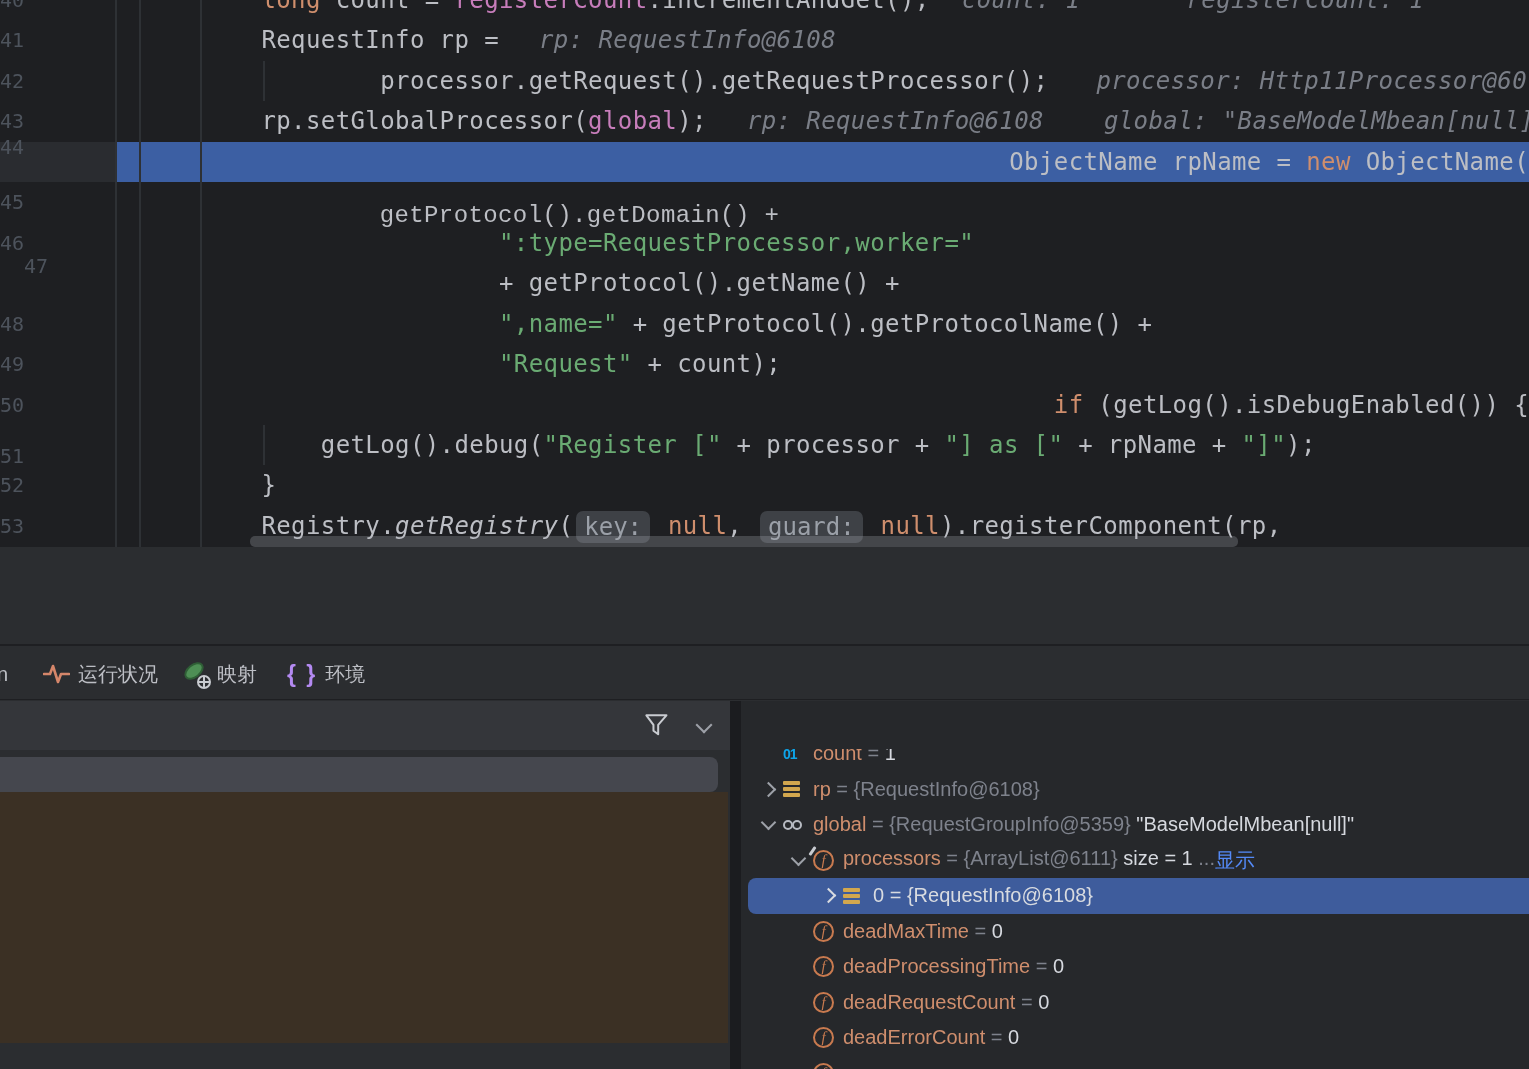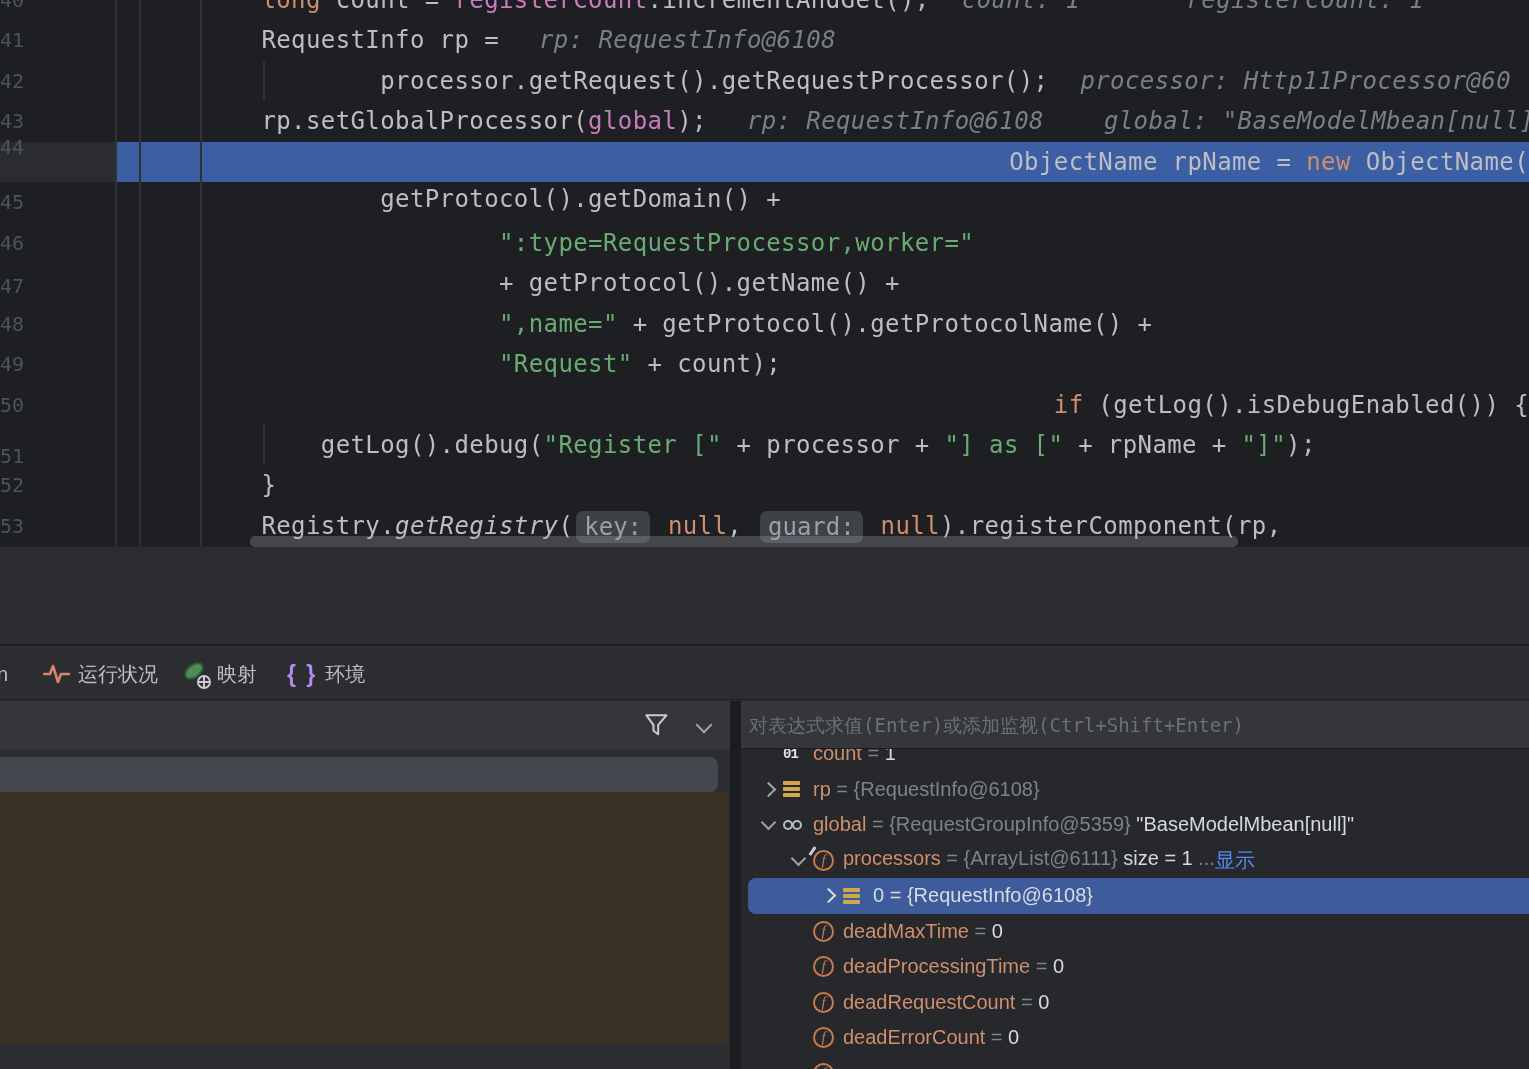--- a/index.html
+++ b/index.html
@@ -90,22 +90,22 @@
   .ic-stack { display:flex; flex-direction:column; gap:2px; }
   .ic-stack i { width:17px; height:4px; background:#D2A74E; border-radius:1px; display:block; }
   .ic-watch { display:flex; }
   .ic-watch i { width:10px; height:10px; border:2px solid #B7BBC2; border-radius:50%; display:block; }
   .ic-watch i+i { margin-left:-1px; }
   .ic-field { width:21px; height:21px; border:2px solid #C87A4F; border-radius:50%;
               color:#C87A4F; font-family:"Liberation Serif", serif; font-style:italic;
               font-size:15px; display:flex; align-items:center; justify-content:center; }
   .ic-pen { position:absolute; left:-2px; top:-4px; width:3px; height:10px; background:#C8CBD0;
             transform:rotate(35deg); border-radius:1px; }
-  .ic-prim { font-family:Liberation Mono, monospace; font-size:14px; font-weight:bold;
-             color:#e5e5e5; letter-spacing:-1px; }
+  .ic-prim { font-family:Liberation Sans, sans-serif; font-size:14px; font-weight:bold;
+             color:#0ea5e9; letter-spacing:-1px; }
   .w-name { color:#CF8E6D; }
   .w-eq   { color:#7E828C; }
   .w-ref  { color:#7E828C; }
   .w-val  { color:#D6D9DF; }
   .w-str  { color:#D6D9DF; }
   .w-dots { color:#7E828C; }
   .w-link { color:#548AF7; }
   .w-sel  { color:#D8DBE0; }
 
   
@@ -128,36 +128,36 @@
     <div class="gut-line" style="left:139px"></div>
     <div class="gut-line" style="left:200px"></div>
     <div id="gutter-nums">
         <div class="line-num" style="top: -20px;">40</div>
         <div class="line-num" style="top: 20.45px;">41</div>
         <div class="line-num" style="top: 60.9px;">42</div>
         <div class="line-num" style="top: 101.35px;">43</div>
         <div class="line-num" style="top: 127px;">44</div>
         <div class="line-num" style="top: 182.25px;">45</div>
         <div class="line-num" style="top: 222.7px;">46</div>
-        <div class="line-num" style="top: 266px;">47</div>
+        <div class="line-num" style="top: 246px; margin-left: 24px;">47</div>
         <div class="line-num" style="top: 303.6px; text-align: center;">48</div>
         <div class="line-num" style="top: 344.05px;">49</div>
         <div class="line-num" style="top: 384.5px;">50</div>
         <div class="line-num" style="top: 436px;">51</div>
         <div class="line-num" style="top: 465.4px;">52</div>
         <div class="line-num" style="top: 505.85px;">53</div>
       </div>
     <div id="code-lines">
         <div class="code-line" style="top: -20px;">    <span class="c-k">long</span><span class="c-d"> count = </span><span class="c-f">registerCount</span><span class="c-d">.incrementAndGet();</span><span class="hint" style="margin-left: 32px;">count: 1</span><span class="hint" style="margin-left: 106px;">registerCount: 1</span></div>
         <div class="code-line" style="top: 20.45px;">    <span class="c-d">RequestInfo rp =</span><span class="hint" style="margin-left: 40px;">rp: RequestInfo@6108</span></div>
         <div class="indent-guide" style="top: 60.9px;"></div>
-        <div class="code-line" style="top: 60.9px;">            <span class="c-d">processor.getRequest().getRequestProcessor();</span><span class="hint" style="margin-left: 32px;">processor: Http11Processor@60</span></div>
+        <div class="code-line" style="top: 60.9px;">            <span class="c-d">processor.getRequest().getRequestProcessor();</span><span class="hint" style="margin-left: 48px;">processor: Http11Processor@60</span></div>
         <div class="code-line" style="top: 101.35px;">    <span class="c-d">rp.setGlobalProcessor(</span><span class="c-f">global</span><span class="c-d">);</span><span class="hint" style="margin-left: 40px;">rp: RequestInfo@6108</span><span class="hint" style="margin-left: 60px;">global: "BaseModelMbean[null]</span></div>
         <div class="code-line" style="top: 141.8px; text-align: right;">    <span class="c-d">ObjectName rpName = </span><span class="c-k">new</span><span class="c-d"> ObjectName(</span></div>
-        <div class="code-line" style="top: 179px;">            <span class="c-d">getProtocol().getDomain() +</span></div>
+        <div class="code-line" style="top: 196px; font-family: Liberation Mono, monospace;">            <span class="c-d">getProtocol().getDomain() +</span></div>
         <div class="code-line" style="top: 222.7px;">                    <span class="c-s">":type=RequestProcessor,worker="</span></div>
         <div class="code-line" style="top: 263.15px;">                    <span class="c-d">+ getProtocol().getName() +</span></div>
         <div class="code-line" style="top: 303.6px;">                    <span class="c-s">",name="</span><span class="c-d"> + getProtocol().getProtocolName() +</span></div>
         <div class="code-line" style="top: 344.05px;">                    <span class="c-s">"Request"</span><span class="c-d"> + count);</span></div>
         <div class="code-line" style="top: 384.5px; text-align: right;">    <span class="c-k">if</span><span class="c-d"> (getLog().isDebugEnabled()) {</span></div>
         <div class="indent-guide" style="top: 424.95px;"></div>
         <div class="code-line" style="top: 424.95px;">        <span class="c-d">getLog().debug(</span><span class="c-s">"Register ["</span><span class="c-d"> + processor + </span><span class="c-s">"] as ["</span><span class="c-d"> + rpName + </span><span class="c-s">"]"</span><span class="c-d">);</span></div>
         <div class="code-line" style="top: 465.4px;">    <span class="c-d">}</span></div>
         <div class="code-line" style="top: 505.85px;">    <span class="c-d">Registry.</span><span class="c-i">getRegistry</span><span class="c-d">(</span><span class="c-chip">key:</span><span class="c-k"> null</span><span class="c-d">, </span><span class="c-chip">guard:</span><span class="c-k"> null</span><span class="c-d">).registerComponent(rp,</span></div>
       </div>
@@ -197,23 +197,20 @@
         </svg>
         <div id="filter-dd"></div>
       </div>
       <div id="gray-row"></div>
       <div id="brown-block"></div>
     </div>
 
     <div id="panel-divider"></div>
 
     <div id="right-panel">
-      <div id="watch-header">
-        <div id="watch-input-ph">对表达式求值(Enter)或添加监视(Ctrl+Shift+Enter)</div>
-      </div>
       <div id="watch-rows">
           <div class="w-row" style="top: -13px; padding-left: 12px;"><span class="cbox w-cell"></span><span class="ibox w-cell"><span class="ic-prim">01</span></span><span class="w-cell"><span class="w-name">count</span><span class="w-eq"> = </span><span class="w-val">1</span></span></div>
           <div class="w-row" style="top: 22.5px; padding-left: 12px;"><span class="cbox w-cell"><span class="chev chev-right"></span></span><span class="ibox w-cell"><span class="ic-stack"><i></i><i></i><i></i></span></span><span class="w-cell"><span class="w-name">rp</span><span class="w-eq"> = </span><span class="w-ref">{RequestInfo@6108}</span></span></div>
           <div class="w-row" style="top: 58px; padding-left: 12px;"><span class="cbox w-cell"><span class="chev chev-down"></span></span><span class="ibox w-cell"><span class="ic-watch"><i></i><i></i></span></span><span class="w-cell"><span class="w-name">global</span><span class="w-eq"> = </span><span class="w-ref">{RequestGroupInfo@5359}</span><span class="w-str"> "BaseModelMbean[null]"</span></span></div>
           <div class="w-row" style="top: 93.5px; padding-left: 42px;"><span class="cbox w-cell"><span class="chev chev-down"></span></span><span class="ibox w-cell"><span class="ic-field">f<span class="ic-pen"></span></span></span><span class="w-cell"><span class="w-name">processors</span><span class="w-eq"> = </span><span class="w-ref">{ArrayList@6111}</span><span class="w-val"> size = 1 </span><span class="w-dots">...</span><span class="w-link">显示</span></span></div>
           <div class="w-row" style="top: 129px; padding-left: 72px;"><div class="row-sel-bg"></div><span class="cbox w-cell"><span class="chev chev-right chev-sel"></span></span><span class="ibox w-cell"><span class="ic-stack"><i></i><i></i><i></i></span></span><span class="w-cell"><span class="w-sel">0</span><span class="w-sel"> = </span><span class="w-sel">{RequestInfo@6108}</span></span></div>
           <div class="w-row" style="top: 164.5px; padding-left: 42px;"><span class="cbox w-cell"></span><span class="ibox w-cell"><span class="ic-field">f</span></span><span class="w-cell"><span class="w-name">deadMaxTime</span><span class="w-eq"> = </span><span class="w-val">0</span></span></div>
           <div class="w-row" style="top: 200px; padding-left: 42px;"><span class="cbox w-cell"></span><span class="ibox w-cell"><span class="ic-field">f</span></span><span class="w-cell"><span class="w-name">deadProcessingTime</span><span class="w-eq"> = </span><span class="w-val">0</span></span></div>
           <div class="w-row" style="top: 235.5px; padding-left: 42px;"><span class="cbox w-cell"></span><span class="ibox w-cell"><span class="ic-field">f</span></span><span class="w-cell"><span class="w-name">deadRequestCount</span><span class="w-eq"> = </span><span class="w-val">0</span></span></div>
           <div class="w-row" style="top: 271px; padding-left: 42px;"><span class="cbox w-cell"></span><span class="ibox w-cell"><span class="ic-field">f</span></span><span class="w-cell"><span class="w-name">deadErrorCount</span><span class="w-eq"> = </span><span class="w-val">0</span></span></div>

